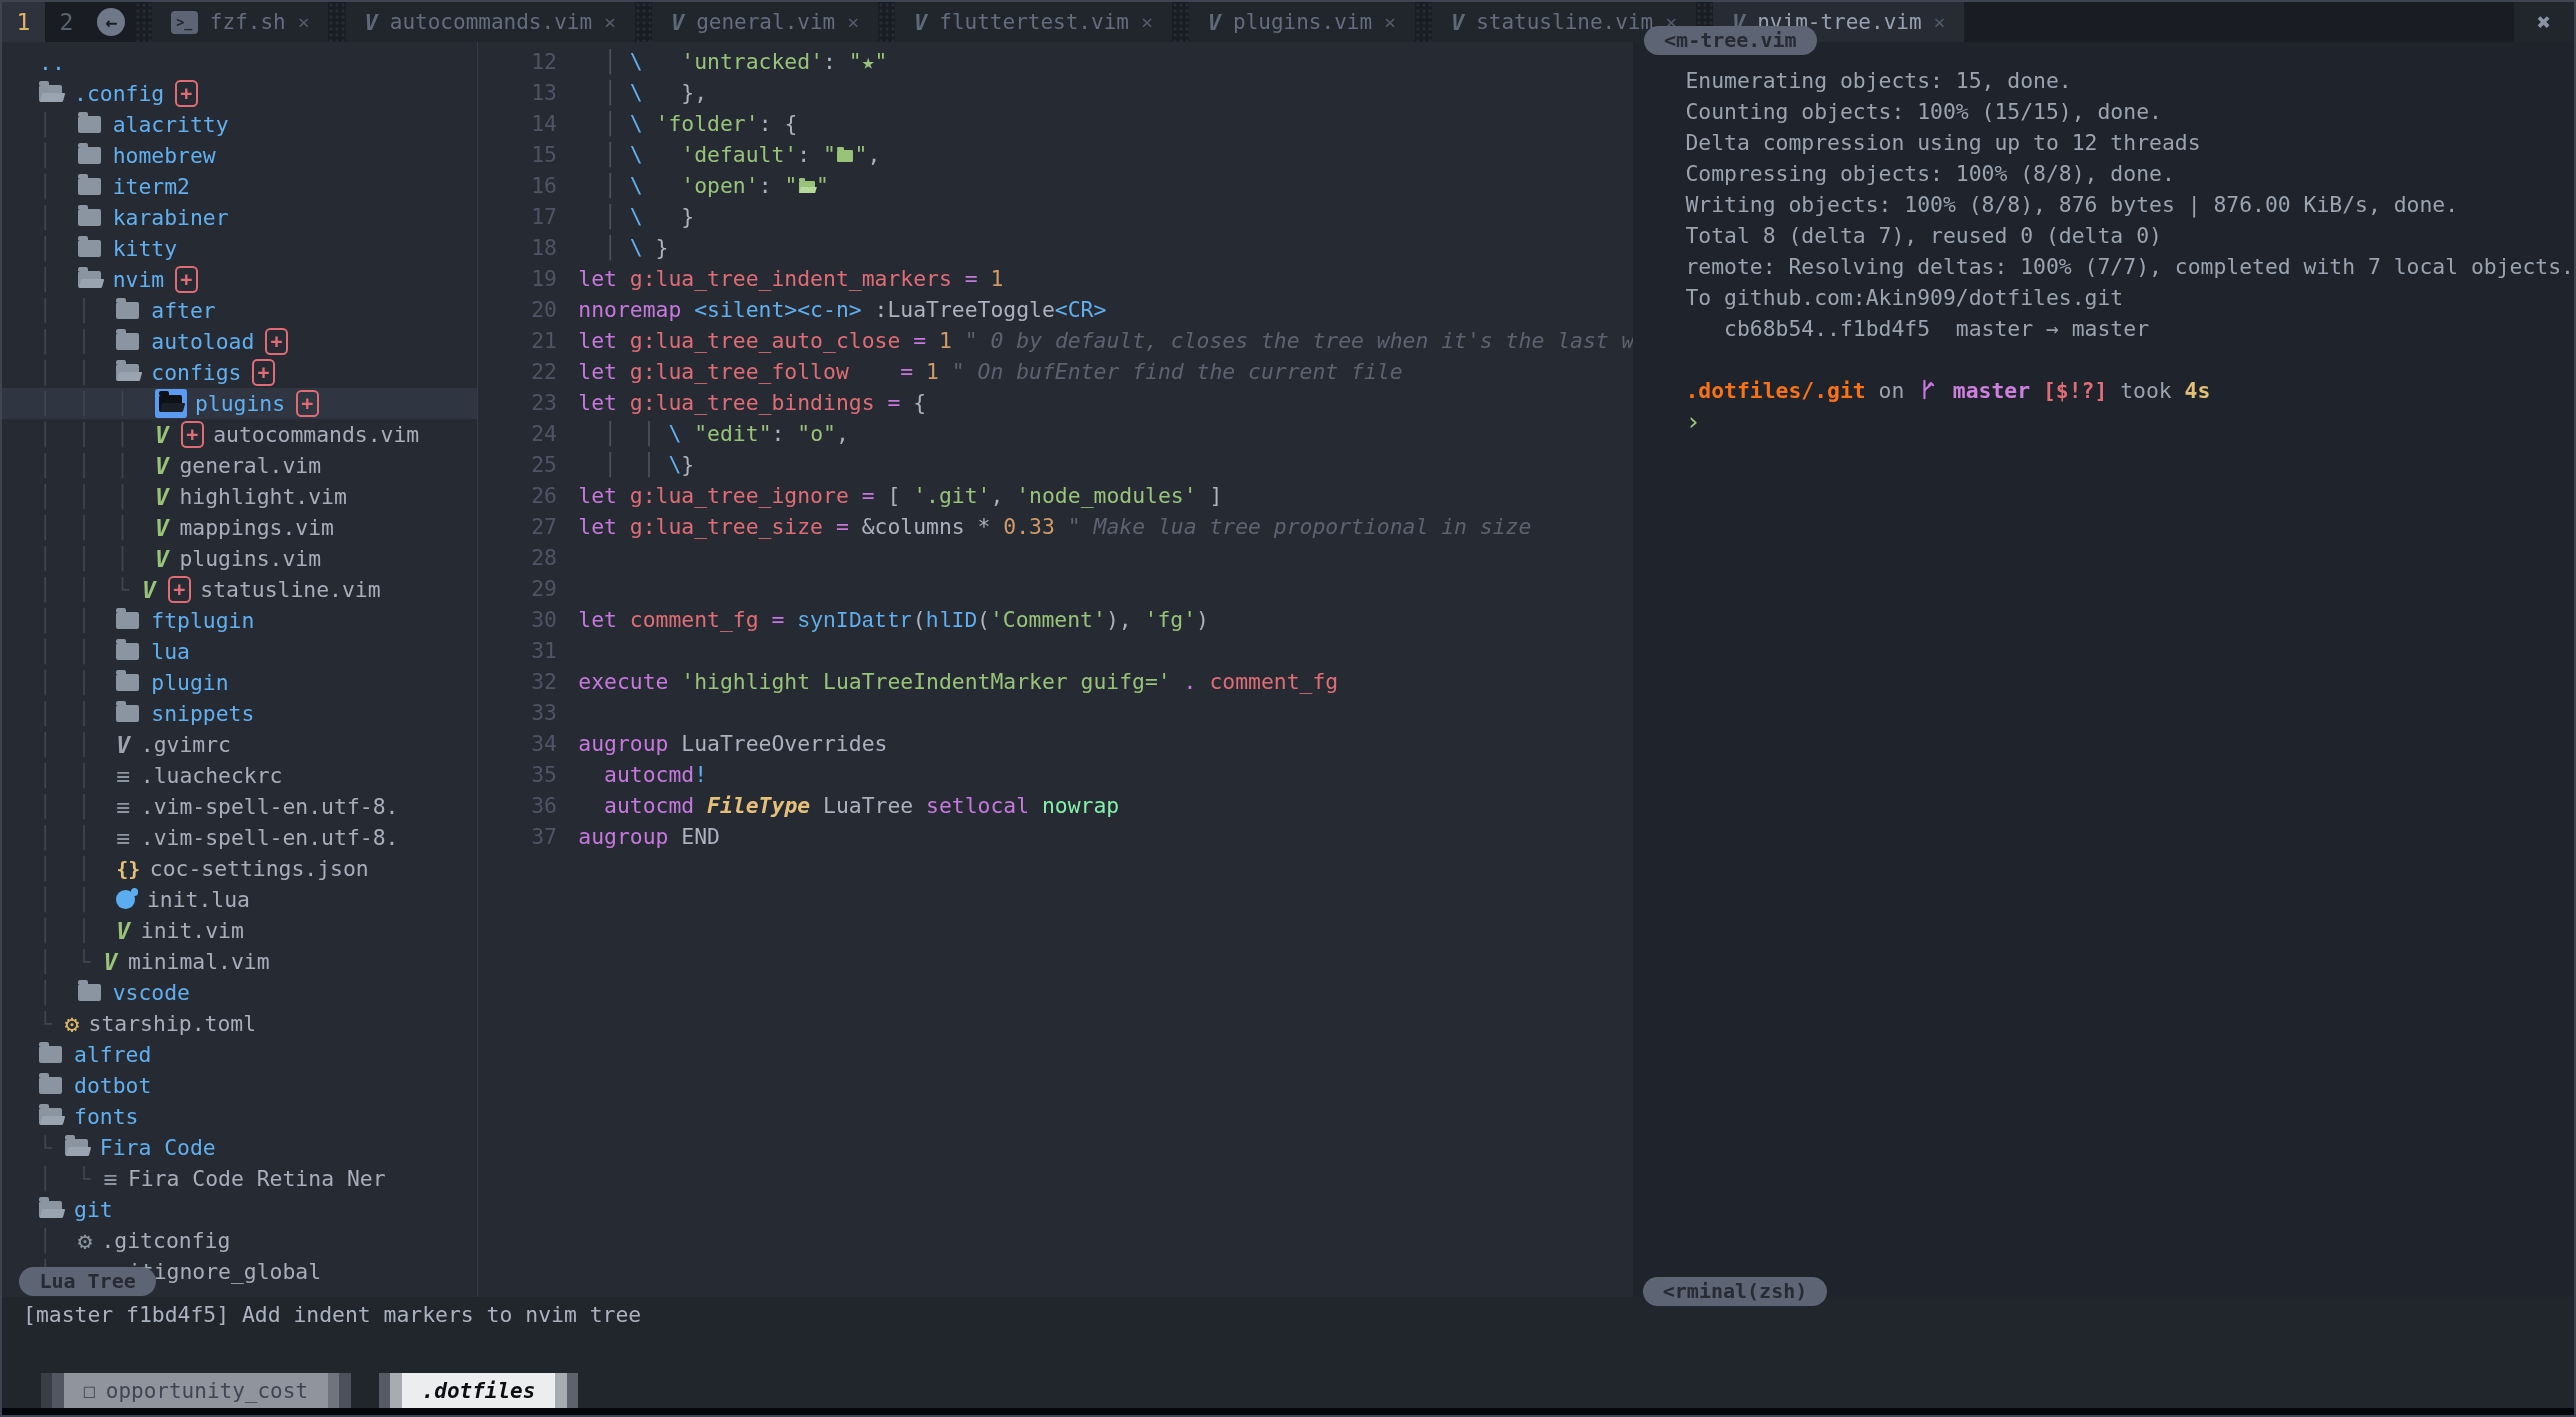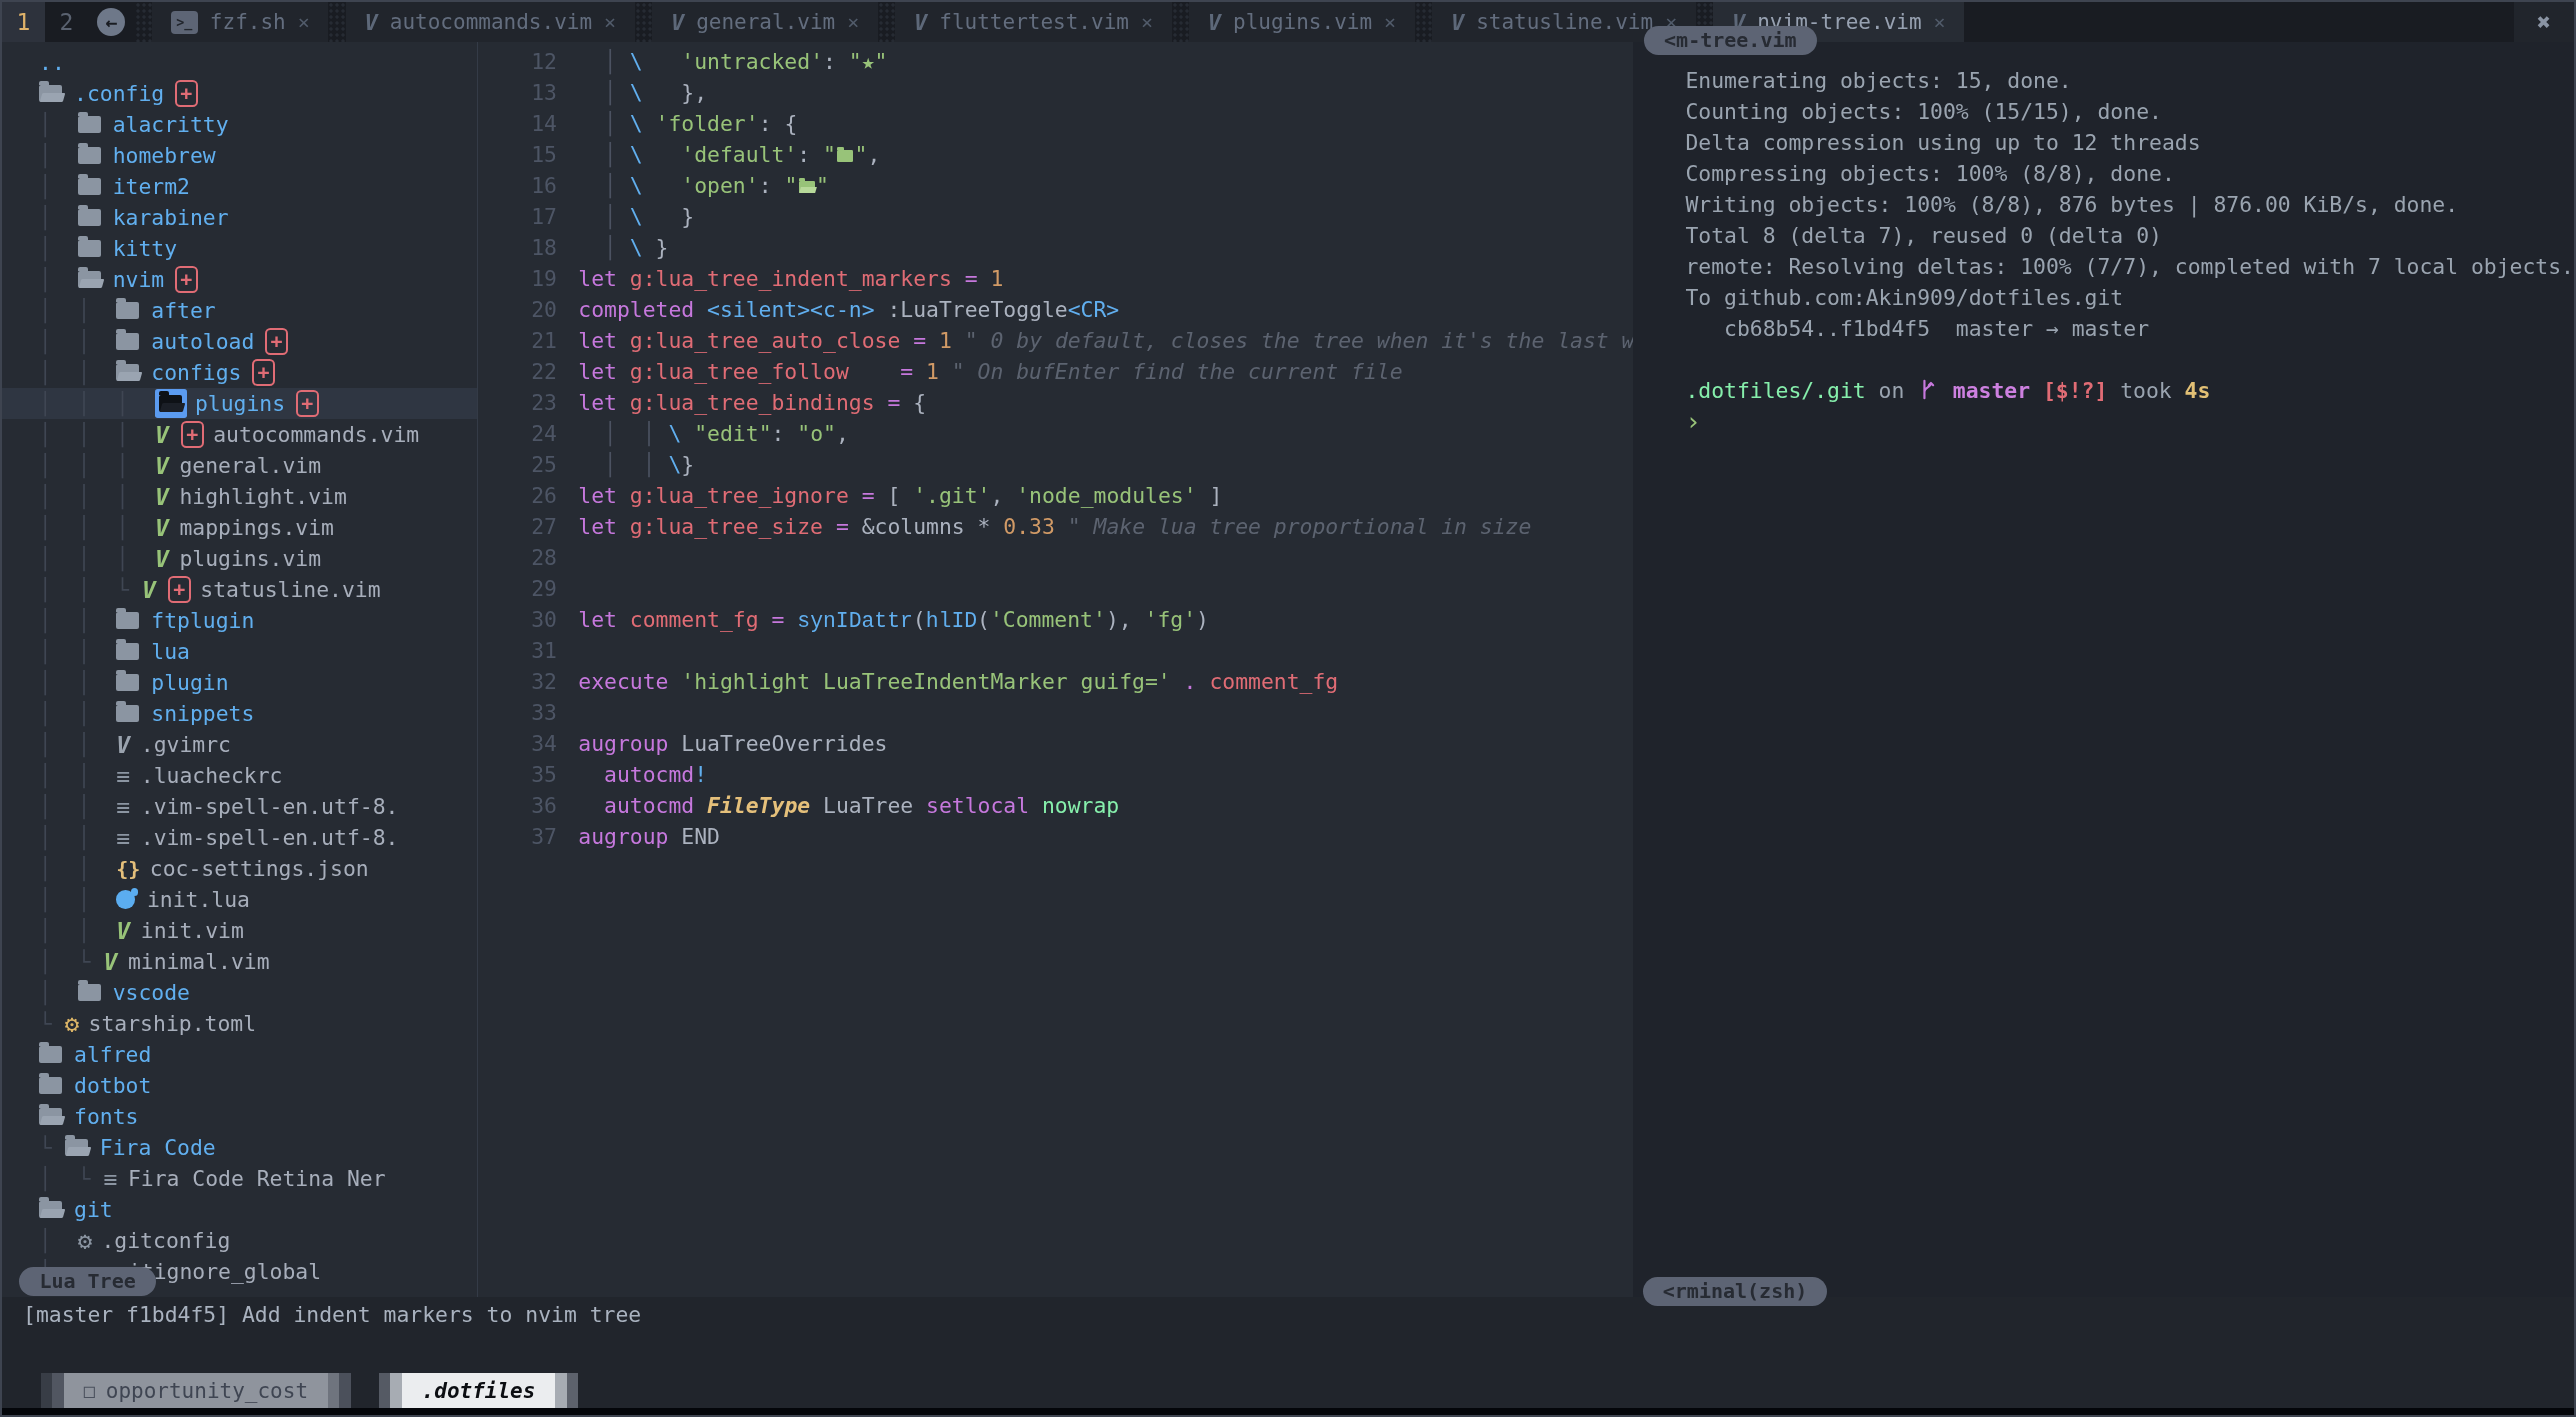--- a/index.html
+++ b/index.html
@@ -83,21 +83,21 @@
   .mfold{ position:relative; display:inline-block; width:16px; height:12px; background:#98c379;
           border-radius:1.3px; vertical-align:baseline; margin:0 1.3px;}
   .mfold::before{ content:""; position:absolute; top:-3.3px; left:0; width:6.7px; height:3.3px;
                   background:#98c379; border-radius:1.3px 1.3px 0 0;}
   .mfold.open::after{ content:""; position:absolute; left:1.3px; right:-1.3px; bottom:0; height:6px;
                       background:#b7d99a; transform:skewX(-16deg);}
 
   
   .terminal{ flex:1; background:#1f232b; position:relative; padding:23px 0 0 52px; overflow:visible;}
   .tline{ height:31px; line-height:31px; white-space:pre; font-size:21.4px; color:#9aa4b0;}
-  .tok-cyb{ color:#86efac; font-weight:normal;}
+  .tok-cyb{ color:#f97316; font-weight:bold;}
   .tok-pub{ color:#cd80e0; font-weight:bold;}
   .tok-reb{ color:#e06c75; font-weight:bold;}
   .tok-yeb{ color:#e2c075; font-weight:bold;}
   .tok-grn{ color:#98c379; font-size:25.4px;}
   .branchsvg{ display:inline-block; vertical-align:-2.7px; margin:0 4px 0 1.3px;}
 
   
   .wpill{ position:absolute; background:#5d6474; color:#272b33; font-weight:bold;
           font-size:20px; padding:2px 20px 3.3px 20px; border-radius:17.4px; z-index:5; white-space:nowrap;}
   .mtree-pill{ top:-16px; left:10.7px;}
@@ -229,21 +229,21 @@
     <div class="rightpane">
       <div class="editor">
           <div class="eline"><span class="lnum">12</span><span class="code"><span class="tok-gd">  │ </span><span class="tok-esc">\</span><span class="tok-fg">   </span><span class="tok-str">'untracked'</span><span class="tok-fg">: </span><span class="tok-str">"★"</span></span></div>
           <div class="eline"><span class="lnum">13</span><span class="code"><span class="tok-gd">  │ </span><span class="tok-esc">\</span><span class="tok-fg">   },</span></span></div>
           <div class="eline"><span class="lnum">14</span><span class="code"><span class="tok-gd">  │ </span><span class="tok-esc">\</span><span class="tok-fg"> </span><span class="tok-str">'folder'</span><span class="tok-fg">: {</span></span></div>
           <div class="eline"><span class="lnum">15</span><span class="code"><span class="tok-gd">  │ </span><span class="tok-esc">\</span><span class="tok-fg">   </span><span class="tok-str">'default'</span><span class="tok-fg">: </span><span class="tok-str">"</span><span class="mfold"></span><span class="tok-str">"</span><span class="tok-fg">,</span></span></div>
           <div class="eline"><span class="lnum">16</span><span class="code"><span class="tok-gd">  │ </span><span class="tok-esc">\</span><span class="tok-fg">   </span><span class="tok-str">'open'</span><span class="tok-fg">: </span><span class="tok-str">"</span><span class="mfold open"></span><span class="tok-str">"</span></span></div>
           <div class="eline"><span class="lnum">17</span><span class="code"><span class="tok-gd">  │ </span><span class="tok-esc">\</span><span class="tok-fg">   }</span></span></div>
           <div class="eline"><span class="lnum">18</span><span class="code"><span class="tok-gd">  │ </span><span class="tok-esc">\</span><span class="tok-fg"> }</span></span></div>
           <div class="eline"><span class="lnum">19</span><span class="code"><span class="tok-kw">let</span><span class="tok-fg"> </span><span class="tok-var">g:lua_tree_indent_markers</span><span class="tok-fg"> </span><span class="tok-op">=</span><span class="tok-fg"> </span><span class="tok-num">1</span></span></div>
-          <div class="eline"><span class="lnum">20</span><span class="code"><span class="tok-kw">completed</span><span class="tok-fg"> </span><span class="tok-esc">&lt;silent&gt;&lt;c-n&gt;</span><span class="tok-fg"> :LuaTreeToggle</span><span class="tok-esc">&lt;CR&gt;</span></span></div>
+          <div class="eline"><span class="lnum">20</span><span class="code"><span class="tok-kw">nnoremap</span><span class="tok-fg"> </span><span class="tok-esc">&lt;silent&gt;&lt;c-n&gt;</span><span class="tok-fg"> :LuaTreeToggle</span><span class="tok-esc">&lt;CR&gt;</span></span></div>
           <div class="eline"><span class="lnum">21</span><span class="code"><span class="tok-kw">let</span><span class="tok-fg"> </span><span class="tok-var">g:lua_tree_auto_close</span><span class="tok-fg"> </span><span class="tok-op">=</span><span class="tok-fg"> </span><span class="tok-num">1</span><span class="tok-fg"> </span><span class="tok-cm">" 0 by default, closes the tree when it's the last window</span></span></div>
           <div class="eline"><span class="lnum">22</span><span class="code"><span class="tok-kw">let</span><span class="tok-fg"> </span><span class="tok-var">g:lua_tree_follow</span><span class="tok-fg">    </span><span class="tok-op">=</span><span class="tok-fg"> </span><span class="tok-num">1</span><span class="tok-fg"> </span><span class="tok-cm">" On bufEnter find the current file</span></span></div>
           <div class="eline"><span class="lnum">23</span><span class="code"><span class="tok-kw">let</span><span class="tok-fg"> </span><span class="tok-var">g:lua_tree_bindings</span><span class="tok-fg"> </span><span class="tok-op">=</span><span class="tok-fg"> {</span></span></div>
           <div class="eline"><span class="lnum">24</span><span class="code"><span class="tok-gd">  │  │ </span><span class="tok-esc">\</span><span class="tok-fg"> </span><span class="tok-str">"edit"</span><span class="tok-fg">: </span><span class="tok-str">"o"</span><span class="tok-fg">,</span></span></div>
           <div class="eline"><span class="lnum">25</span><span class="code"><span class="tok-gd">  │  │ </span><span class="tok-esc">\</span><span class="tok-fg">}</span></span></div>
           <div class="eline"><span class="lnum">26</span><span class="code"><span class="tok-kw">let</span><span class="tok-fg"> </span><span class="tok-var">g:lua_tree_ignore</span><span class="tok-fg"> </span><span class="tok-op">=</span><span class="tok-fg"> [ </span><span class="tok-str">'.git'</span><span class="tok-fg">, </span><span class="tok-str">'node_modules'</span><span class="tok-fg"> ]</span></span></div>
           <div class="eline"><span class="lnum">27</span><span class="code"><span class="tok-kw">let</span><span class="tok-fg"> </span><span class="tok-var">g:lua_tree_size</span><span class="tok-fg"> </span><span class="tok-op">=</span><span class="tok-fg"> &amp;columns * </span><span class="tok-num">0.33</span><span class="tok-fg"> </span><span class="tok-cm">" Make lua tree proportional in size</span></span></div>
           <div class="eline"><span class="lnum">28</span><span class="code"></span></div>
           <div class="eline"><span class="lnum">29</span><span class="code"></span></div>
           <div class="eline"><span class="lnum">30</span><span class="code"><span class="tok-kw">let</span><span class="tok-fg"> </span><span class="tok-var">comment_fg</span><span class="tok-fg"> </span><span class="tok-op">=</span><span class="tok-fg"> </span><span class="tok-fn">synIDattr</span><span class="tok-fg">(</span><span class="tok-fn">hlID</span><span class="tok-fg">(</span><span class="tok-str">'Comment'</span><span class="tok-fg">), </span><span class="tok-str">'fg'</span><span class="tok-fg">)</span></span></div>

